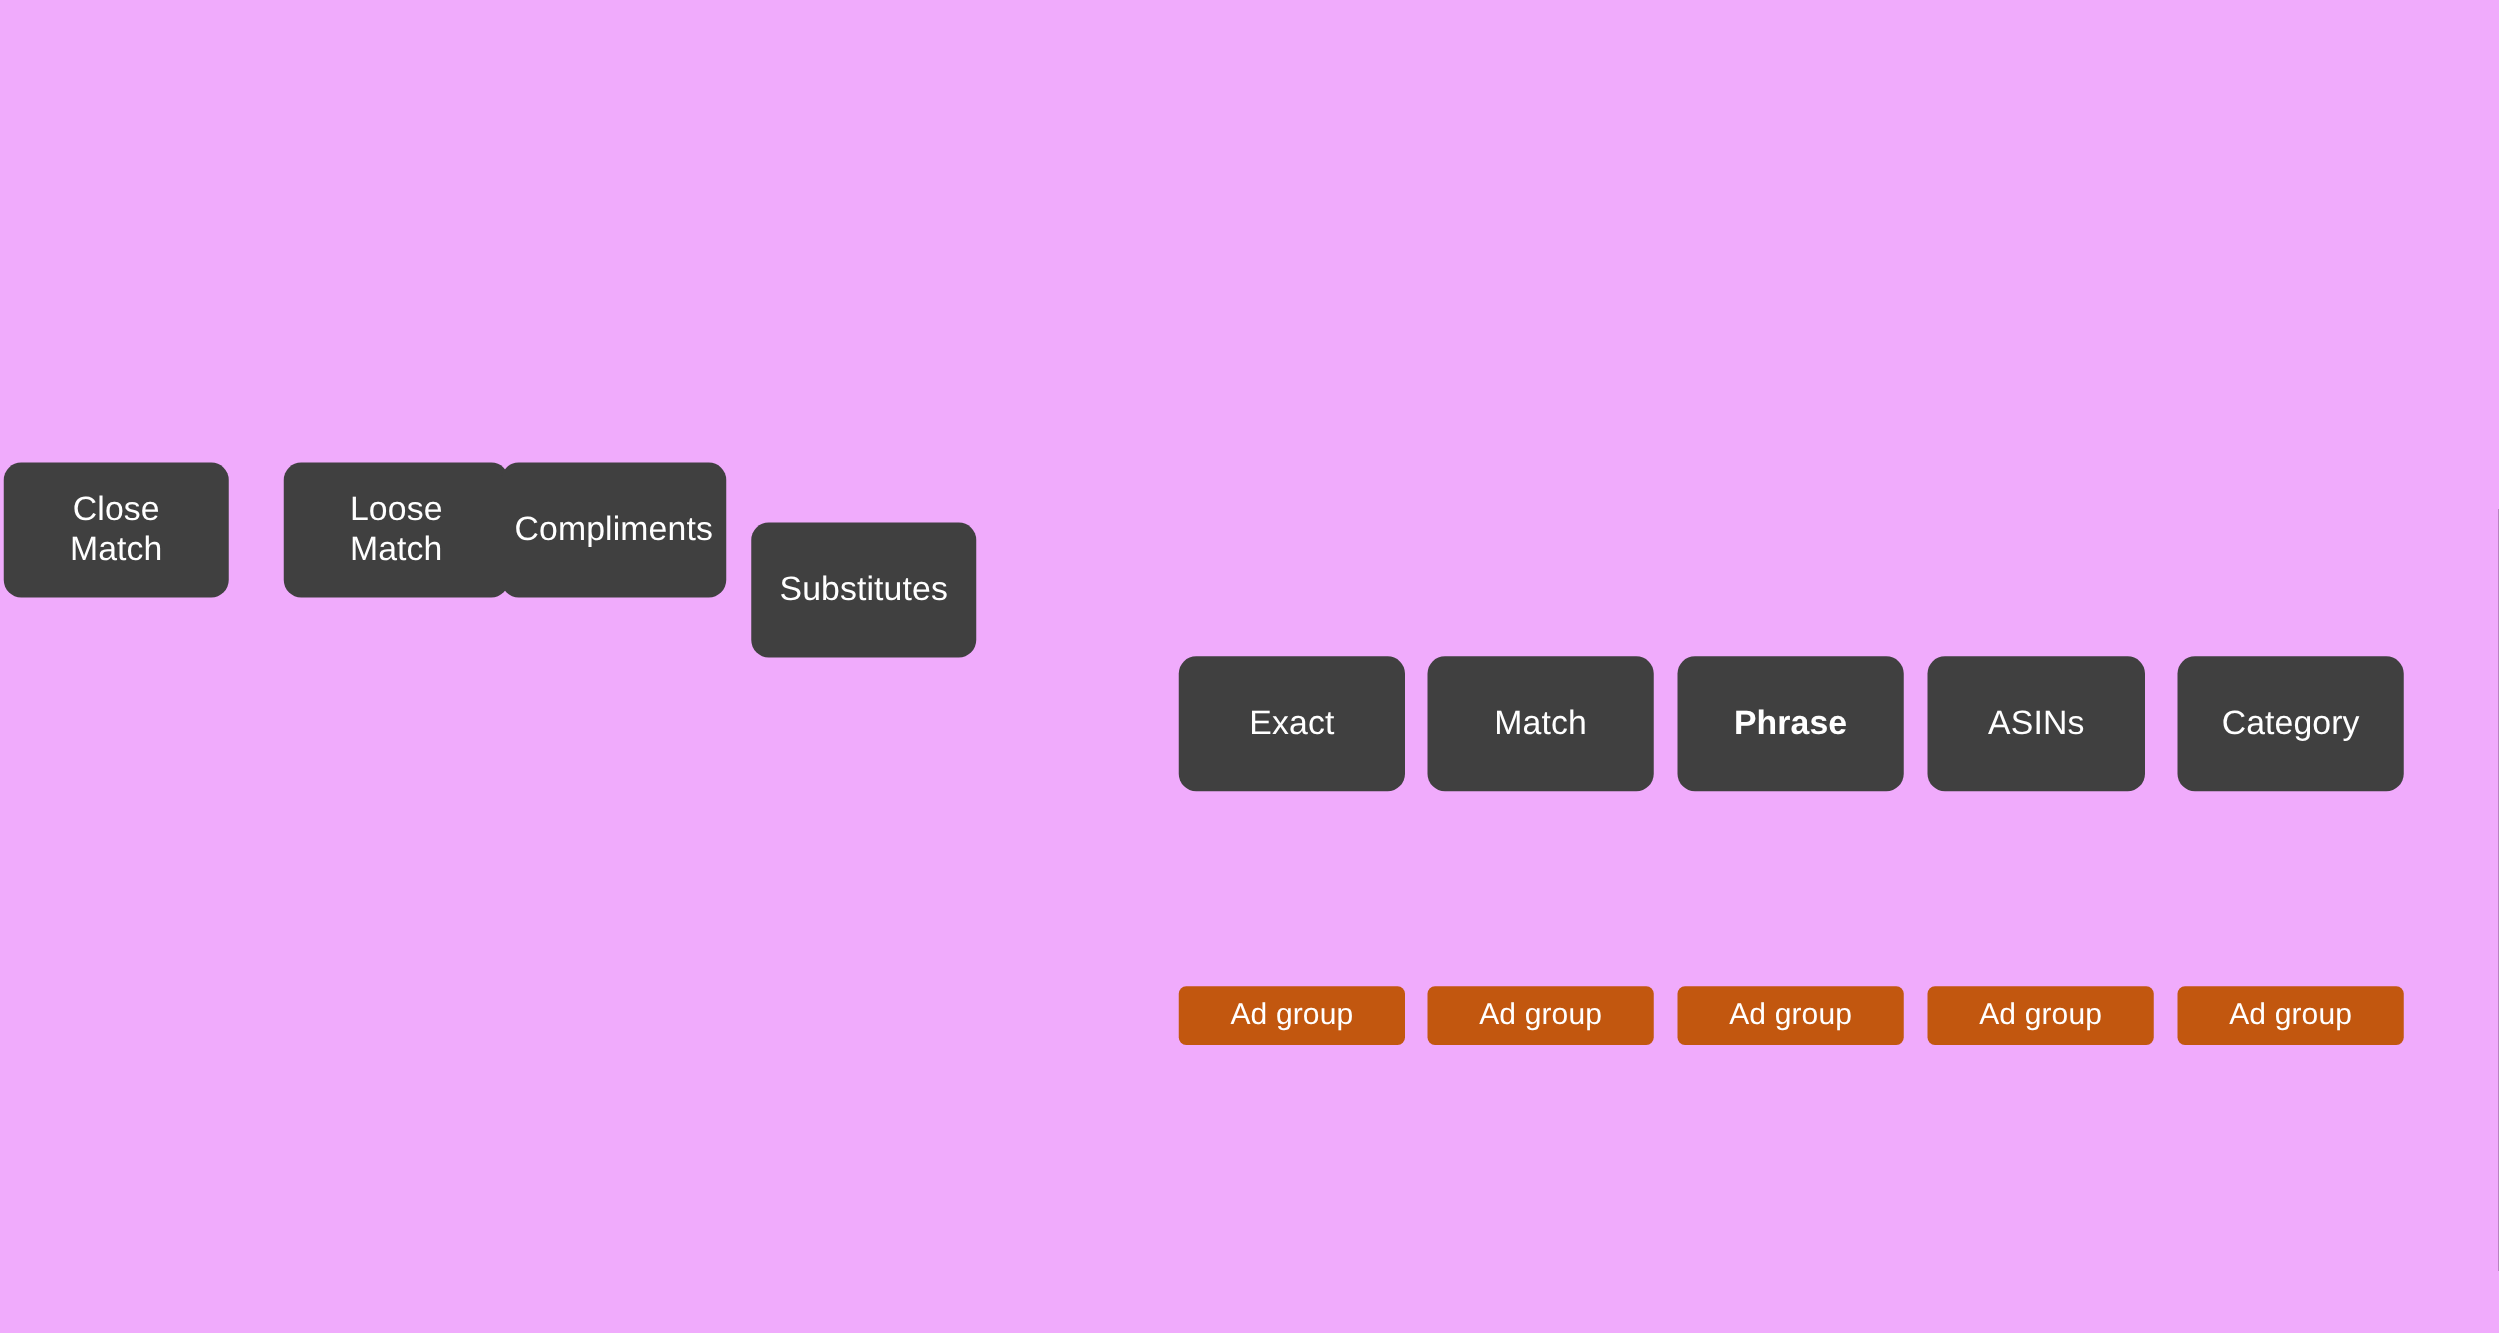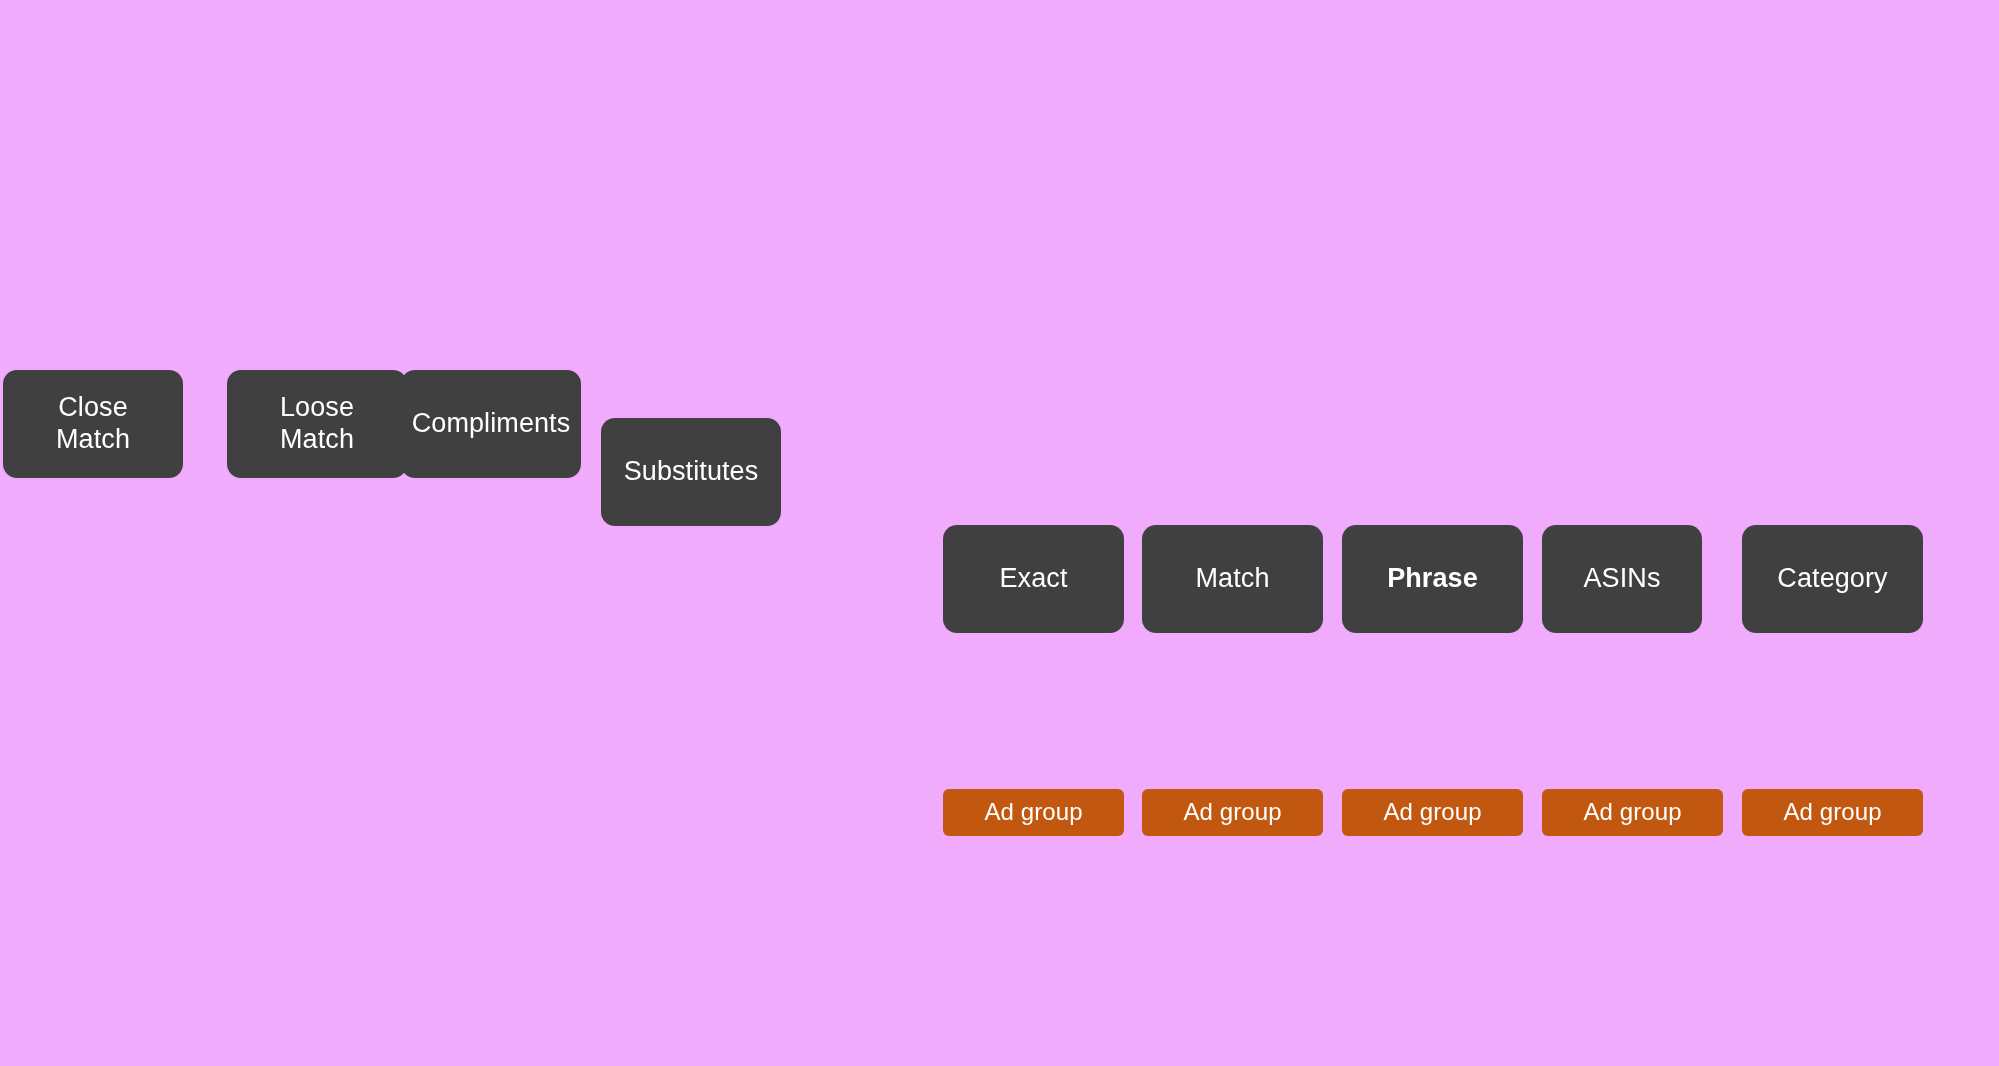--- a/index.html
+++ b/index.html
@@ -81,21 +81,21 @@
 Match</span></div>
       <div class="node grey" style="left: 203px; top: 370px; width: 180px; height: 108px; background: rgb(64, 64, 64); color: rgb(255, 255, 255); margin-left: 24px;"><span class="node-label">Loose
 Match</span></div>
       <div class="node grey" style="left: 401px; top: 370px; width: 180px; height: 108px; background: rgb(64, 64, 64); color: rgb(255, 255, 255);"><span class="node-label">Compliments</span></div>
       <div class="node grey" style="left: 601px; top: 370px; width: 180px; height: 108px; background: rgb(64, 64, 64); color: rgb(255, 255, 255); margin-top: 48px;"><span class="node-label">Substitutes</span></div>
     </div>
   <div class="row-group" id="row-targeting-types">
       <div class="node grey" style="left: 943px; top: 525px; width: 181px; height: 108px; background: rgb(64, 64, 64); color: rgb(255, 255, 255);"><span class="node-label">Exact</span></div>
       <div class="node grey" style="left: 1142px; top: 525px; width: 181px; height: 108px; background: rgb(64, 64, 64); color: rgb(255, 255, 255);"><span class="node-label">Match</span></div>
       <div class="node grey" style="left: 1342px; top: 525px; width: 181px; height: 108px; background: rgb(64, 64, 64); color: rgb(255, 255, 255); font-weight: bold;"><span class="node-label">Phrase</span></div>
-      <div class="node grey" style="left: 1542px; top: 525px; width: 160px; height: 108px; background: rgb(64, 64, 64); color: rgb(255, 255, 255);"><span class="node-label">ASINs</span></div>
+      <div class="node grey" style="left: 1542px; top: 525px; width: 174px; height: 108px; background: rgb(64, 64, 64); color: rgb(255, 255, 255);"><span class="node-label">ASINs</span></div>
       <div class="node grey" style="left: 1742px; top: 525px; width: 181px; height: 108px; background: rgb(64, 64, 64); color: rgb(255, 255, 255);"><span class="node-label">Category</span></div>
     </div>
   <div class="row-group" id="row-ad-groups">
       <div class="node orange" style="left: 943px; top: 789px; width: 181px; height: 47px; background: rgb(194, 87, 15); color: rgb(255, 255, 255);"><span class="node-label">Ad group</span></div>
       <div class="node orange" style="left: 1142px; top: 789px; width: 181px; height: 47px; background: rgb(194, 87, 15); color: rgb(255, 255, 255);"><span class="node-label">Ad group</span></div>
       <div class="node orange" style="left: 1342px; top: 789px; width: 181px; height: 47px; background: rgb(194, 87, 15); color: rgb(255, 255, 255);"><span class="node-label">Ad group</span></div>
       <div class="node orange" style="left: 1542px; top: 789px; width: 181px; height: 47px; background: rgb(194, 87, 15); color: rgb(255, 255, 255);"><span class="node-label">Ad group</span></div>
       <div class="node orange" style="left: 1742px; top: 789px; width: 181px; height: 47px; background: rgb(194, 87, 15); color: rgb(255, 255, 255);"><span class="node-label">Ad group</span></div>
     </div>
 </div>

